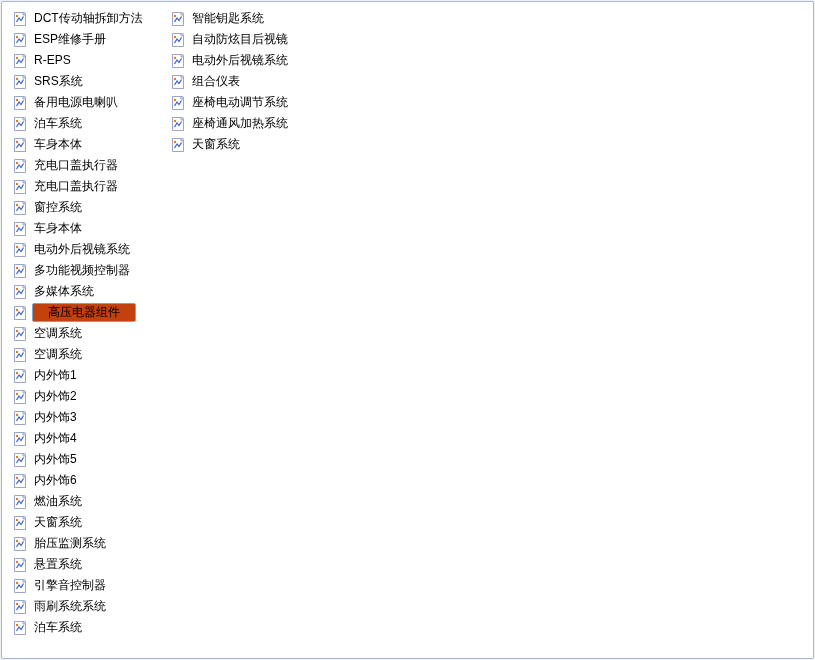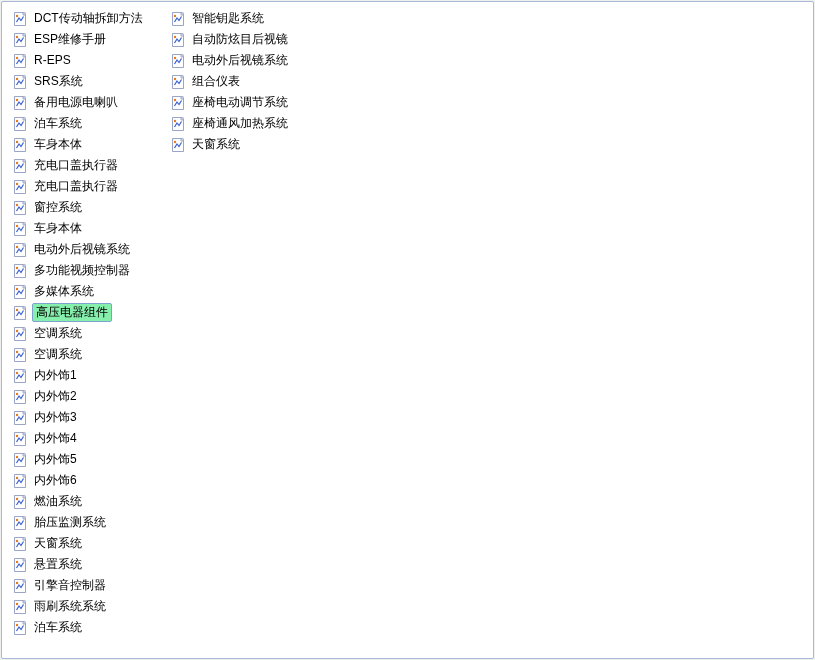--- a/index.html
+++ b/index.html
@@ -34,23 +34,23 @@
       align-items: center;
       height: 21px;
       padding: 1px 2px;
       cursor: pointer;
       white-space: nowrap;
       width: 150px;
       margin-right: 8px;
     }
     .list-item.selected .item-label {
       border: 1px solid #7da2ce;
-      background: #86efac;
+      background: #c2410c;
       border-radius: 2px;
-      padding: 0 3px;
+      padding: 0 15px;
     }
     .icon {
       width: 16px;
       height: 16px;
       margin-right: 4px;
       flex-shrink: 0;
       display: inline-flex;
       align-items: center;
       justify-content: center;
     }
@@ -355,33 +355,33 @@
     <div class="list-item">
       <span class="icon">
         <svg width="16" height="16" viewBox="0 0 16 16">
           <rect x="2.5" y="1.5" width="11" height="13" rx="1" fill="#ffffff" stroke="#9aa5c8" stroke-width="1"></rect>
           <path d="M2.5 1.5 L11 1.5 L13.5 4 L13.5 14.5 L2.5 14.5 Z" fill="#ffffff" stroke="#9aa5c8" stroke-width="1"></path>
           <path d="M11 1.5 L11 4 L13.5 4" fill="none" stroke="#9aa5c8" stroke-width="1"></path>
           <path d="M4.5 11 L7 7 L9 9.5 L11.5 5.5" fill="none" stroke="#3a5fcd" stroke-width="1.2"></path>
           <circle cx="5" cy="5" r="1.2" fill="#e67817"></circle>
         </svg>
       </span>
+      <span class="item-label">天窗系统</span>
+    </div>
+    <div class="list-item">
+      <span class="icon">
+        <svg width="16" height="16" viewBox="0 0 16 16">
+          <rect x="2.5" y="1.5" width="11" height="13" rx="1" fill="#ffffff" stroke="#9aa5c8" stroke-width="1"></rect>
+          <path d="M2.5 1.5 L11 1.5 L13.5 4 L13.5 14.5 L2.5 14.5 Z" fill="#ffffff" stroke="#9aa5c8" stroke-width="1"></path>
+          <path d="M11 1.5 L11 4 L13.5 4" fill="none" stroke="#9aa5c8" stroke-width="1"></path>
+          <path d="M4.5 11 L7 7 L9 9.5 L11.5 5.5" fill="none" stroke="#3a5fcd" stroke-width="1.2"></path>
+          <circle cx="5" cy="5" r="1.2" fill="#e67817"></circle>
+        </svg>
+      </span>
       <span class="item-label">胎压监测系统</span>
-    </div>
-    <div class="list-item">
-      <span class="icon">
-        <svg width="16" height="16" viewBox="0 0 16 16">
-          <rect x="2.5" y="1.5" width="11" height="13" rx="1" fill="#ffffff" stroke="#9aa5c8" stroke-width="1"></rect>
-          <path d="M2.5 1.5 L11 1.5 L13.5 4 L13.5 14.5 L2.5 14.5 Z" fill="#ffffff" stroke="#9aa5c8" stroke-width="1"></path>
-          <path d="M11 1.5 L11 4 L13.5 4" fill="none" stroke="#9aa5c8" stroke-width="1"></path>
-          <path d="M4.5 11 L7 7 L9 9.5 L11.5 5.5" fill="none" stroke="#3a5fcd" stroke-width="1.2"></path>
-          <circle cx="5" cy="5" r="1.2" fill="#e67817"></circle>
-        </svg>
-      </span>
-      <span class="item-label">天窗系统</span>
     </div>
     <div class="list-item">
       <span class="icon">
         <svg width="16" height="16" viewBox="0 0 16 16">
           <rect x="2.5" y="1.5" width="11" height="13" rx="1" fill="#ffffff" stroke="#9aa5c8" stroke-width="1"></rect>
           <path d="M2.5 1.5 L11 1.5 L13.5 4 L13.5 14.5 L2.5 14.5 Z" fill="#ffffff" stroke="#9aa5c8" stroke-width="1"></path>
           <path d="M11 1.5 L11 4 L13.5 4" fill="none" stroke="#9aa5c8" stroke-width="1"></path>
           <path d="M4.5 11 L7 7 L9 9.5 L11.5 5.5" fill="none" stroke="#3a5fcd" stroke-width="1.2"></path>
           <circle cx="5" cy="5" r="1.2" fill="#e67817"></circle>
         </svg>

